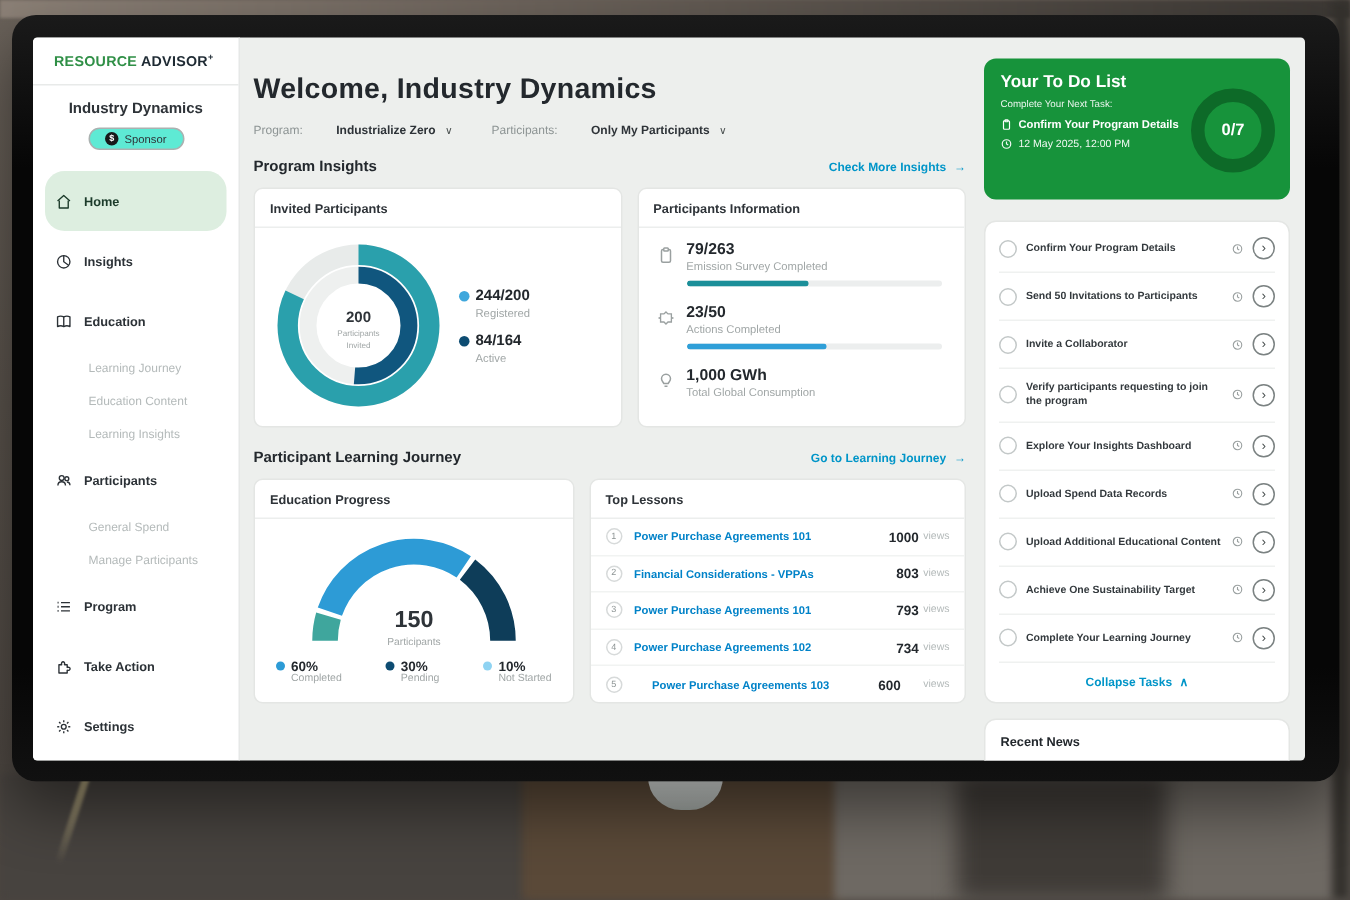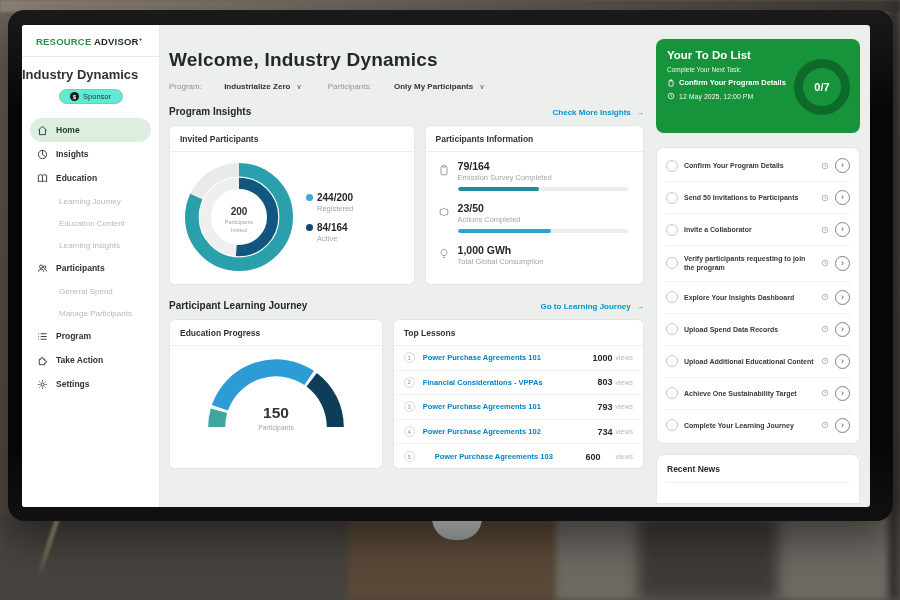--- a/index.html
+++ b/index.html
@@ -26,28 +26,28 @@
     box-shadow:0 18px 40px rgba(0,0,0,.45);}
   .screen{position:absolute;left:14px;top:15px;width:848px;height:482px;border-radius:3px;
     background:#edefed;overflow:hidden;display:flex;}
   
   .sidebar{width:138px;background:#ffffff;height:100%;flex:none;padding-top:11px;border-right:1px solid #e6e8e7;}
   .logo{padding:0 0 0 14px;font-size:9.5px;font-weight:bold;letter-spacing:.2px;}
   .logo .g{color:#2f8f46;}
   .logo .d{color:#1e2a33;}
   .logo sup{font-size:6px;color:#1e2a33;}
   .logo-divider{height:1px;background:#e8eae9;margin:9px 0 10px 0;}
-  .org-name{font-size:13px;font-weight:bold;color:#2e3338;}
+  .org-name{text-align:center;font-size:10px;font-weight:bold;color:#2e3338;}
   .badge{margin:7px auto 0 auto;width:64px;height:15px;border:1px solid #aab1b0;border-radius:9px;
     display:flex;align-items:center;justify-content:center;gap:4px;background:#5eead4;}
   .badge .dot{width:9px;height:9px;border-radius:50%;background:#17191a;color:#fff;font-size:6px;
     display:flex;align-items:center;justify-content:center;font-weight:bold;}
   .badge .txt{font-size:7.5px;color:#2e3338;}
   .menu{margin-top:14px;}
-  .mi{display:flex;align-items:center;gap:8px;height:24px;padding-left:15px;font-size:8.5px;
+  .mi{display:flex;align-items:center;gap:8px;height:40px;padding-left:15px;font-size:8.5px;
     font-weight:bold;color:#2c3237;cursor:pointer;}
   .mi svg{width:11px;height:11px;flex:none;}
   .mi.active{background:#ddeee0;border-radius:13px;margin:0 8px;padding-left:7px;color:#1c3b2b;}
   .mi.sub{padding-left:37px;font-weight:normal;color:#b4baba;font-size:8px;height:22px;}
   
   .main{flex:1;display:flex;padding:14px 10px 0 9px;gap:12px;min-width:0;}
   .center{flex:1;min-width:0;}
   .welcome{font-size:19px;font-weight:bold;color:#23282d;margin-top:10px;letter-spacing:.2px;}
   .filters{display:flex;gap:26px;margin-top:11px;font-size:8px;align-items:center;}
   .filters .lbl{color:#8d9494;}
@@ -279,21 +279,21 @@
 
         <div class="card card-info">
           <div class="card-h">Participants Information</div>
           <div class="info-body">
             <div class="stat">
               <svg viewBox="0 0 24 24" fill="none" stroke="currentColor" stroke-width="2">
                     <rect x="6" y="4.5" width="12" height="17" rx="2"></rect>
                     <rect x="9" y="2.5" width="6" height="4" rx="1" fill="#fff"></rect>
                   </svg>
               <div>
-                <div class="stat-val">79/164</div>
+                <div class="stat-val">79/263</div>
                 <div class="stat-lab">Emission Survey Completed</div>
                 <div class="bar">
                       <div style="width:48%;background:#1b8f99"></div>
                     </div>
               </div>
             </div>
             <div class="stat">
               <svg viewBox="0 0 24 24" fill="none" stroke="currentColor" stroke-width="2">
                     <path d="M12 3 L15 6 H20 V11 L22 12 L20 13 V18 H15 L12 21 L9 18 H4 V13 L2 12 L4 11 V6 H9 Z" transform="scale(.9) translate(1.3 1.3)"></path>
                   </svg>
@@ -332,20 +332,43 @@
         <div class="card card-edu">
           <div class="card-h">Education Progress</div>
           <div class="edu-body">
             <svg class="gauge" viewBox="0 0 100 58">
               <path d="M 10 52 A 40 40 0 0 1 11.55 40.98" fill="none" stroke="#3fa69d" stroke-width="11.5"></path>
               <path d="M 12.18 38.98 A 40 40 0 0 1 72.37 18.84" fill="none" stroke="#2d9bd6" stroke-width="11.5"></path>
               <path d="M 74.07 20.06 A 40 40 0 0 1 90 52" fill="none" stroke="#0e3d59" stroke-width="11.5"></path>
               <text x="50" y="46" text-anchor="middle" font-size="10.5" font-weight="bold" fill="#2e3338">150</text>
               <text x="50" y="54" text-anchor="middle" font-size="4.6" fill="#a0a6a6">Participants</text>
             </svg>
+            <div class="edu-legend">
+              <div class="eleg">
+                <div class="top">
+                      <span class="dot" style="background:#2d9bd6"></span>
+                <span class="pct">60%</span>
+                    </div>
+                <div class="lab">Completed</div>
+              </div>
+              <div class="eleg">
+                <div class="top">
+                      <span class="dot" style="background:#0d4c72"></span>
+                <span class="pct">30%</span>
+                    </div>
+                <div class="lab">Pending</div>
+              </div>
+              <div class="eleg">
+                <div class="top">
+                      <span class="dot" style="background:#8fd3f2"></span>
+                <span class="pct">10%</span>
+                    </div>
+                <div class="lab">Not Started</div>
+              </div>
+            </div>
           </div>
         </div>
 
         <div class="card card-lessons">
           <div class="card-h">Top Lessons</div>
           <div class="lesson">
             <span class="rank">1</span>
             <span class="l-title">Power Purchase Agreements 101</span>
             <span class="l-views">1000</span>
             <span class="l-unit">views</span>
@@ -478,20 +501,24 @@
         </div>
         <div class="task">
           <span class="cb"></span>
           <span class="t-lab">Complete Your Learning Journey</span>
           <svg class="clock" viewBox="0 0 24 24" fill="none" stroke="currentColor" stroke-width="2.2">
                 <circle cx="12" cy="12" r="8.5"></circle>
                 <path d="M12 7 V12 L15.5 14"></path>
               </svg>
           <span class="go">›</span>
         </div>
+        <div class="collapse">
+          <span>Collapse Tasks</span>
+          <span>∧</span>
+        </div>
       </div>
 
       <div class="news-card">
         <div class="news-title">Recent News</div>
       </div>
     </div>
   </div>
 
 </div>
 </div>

